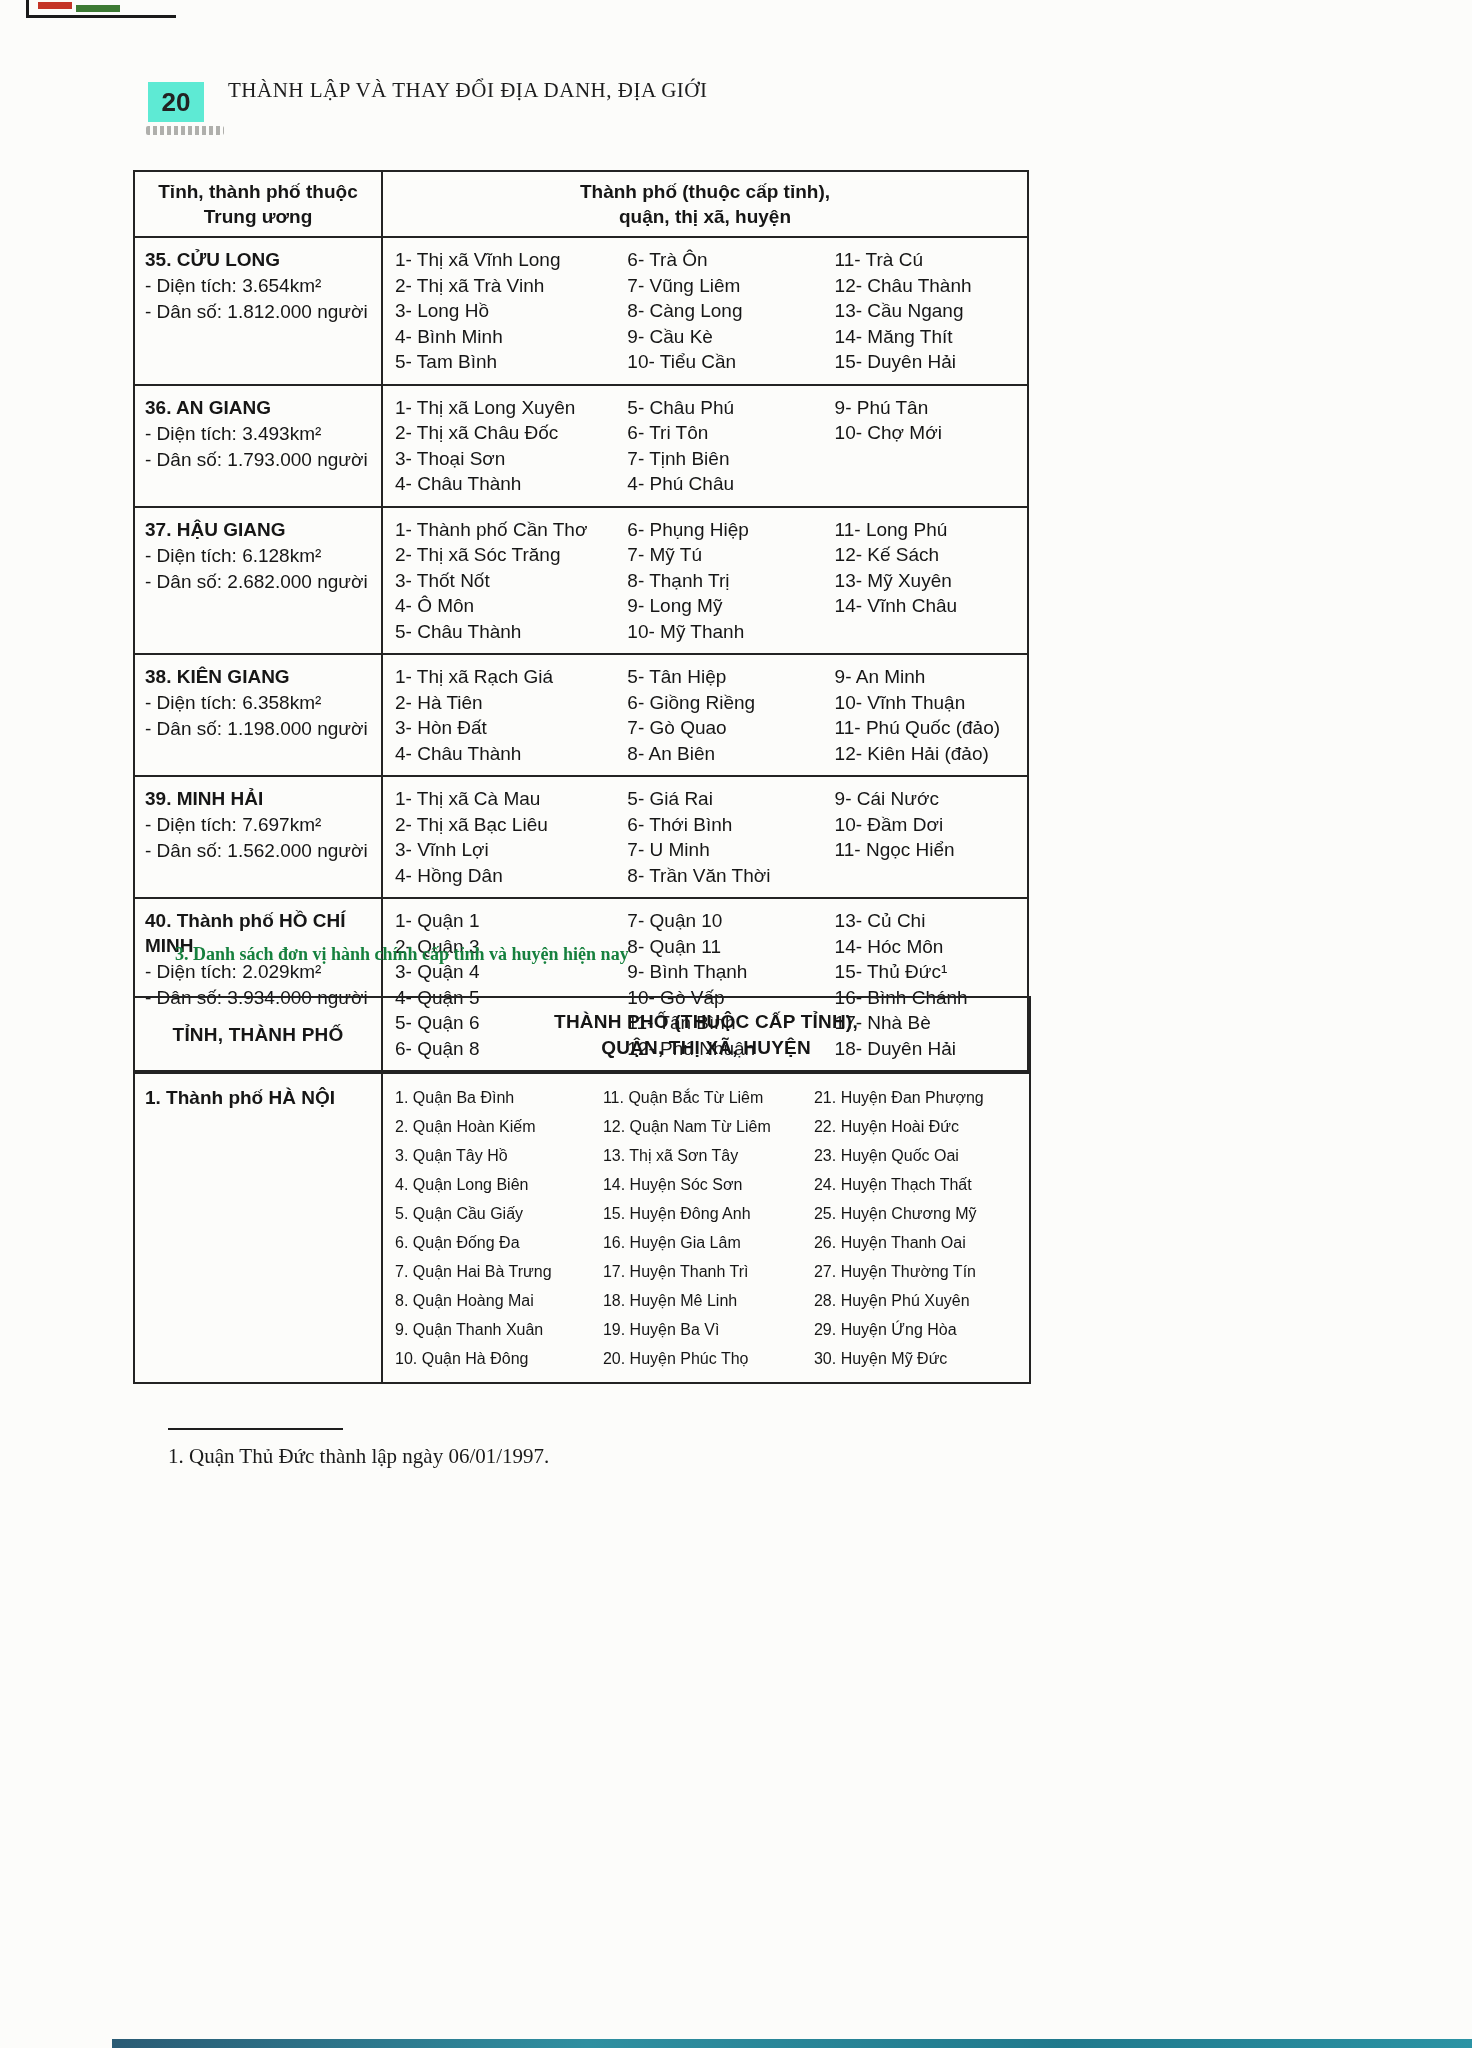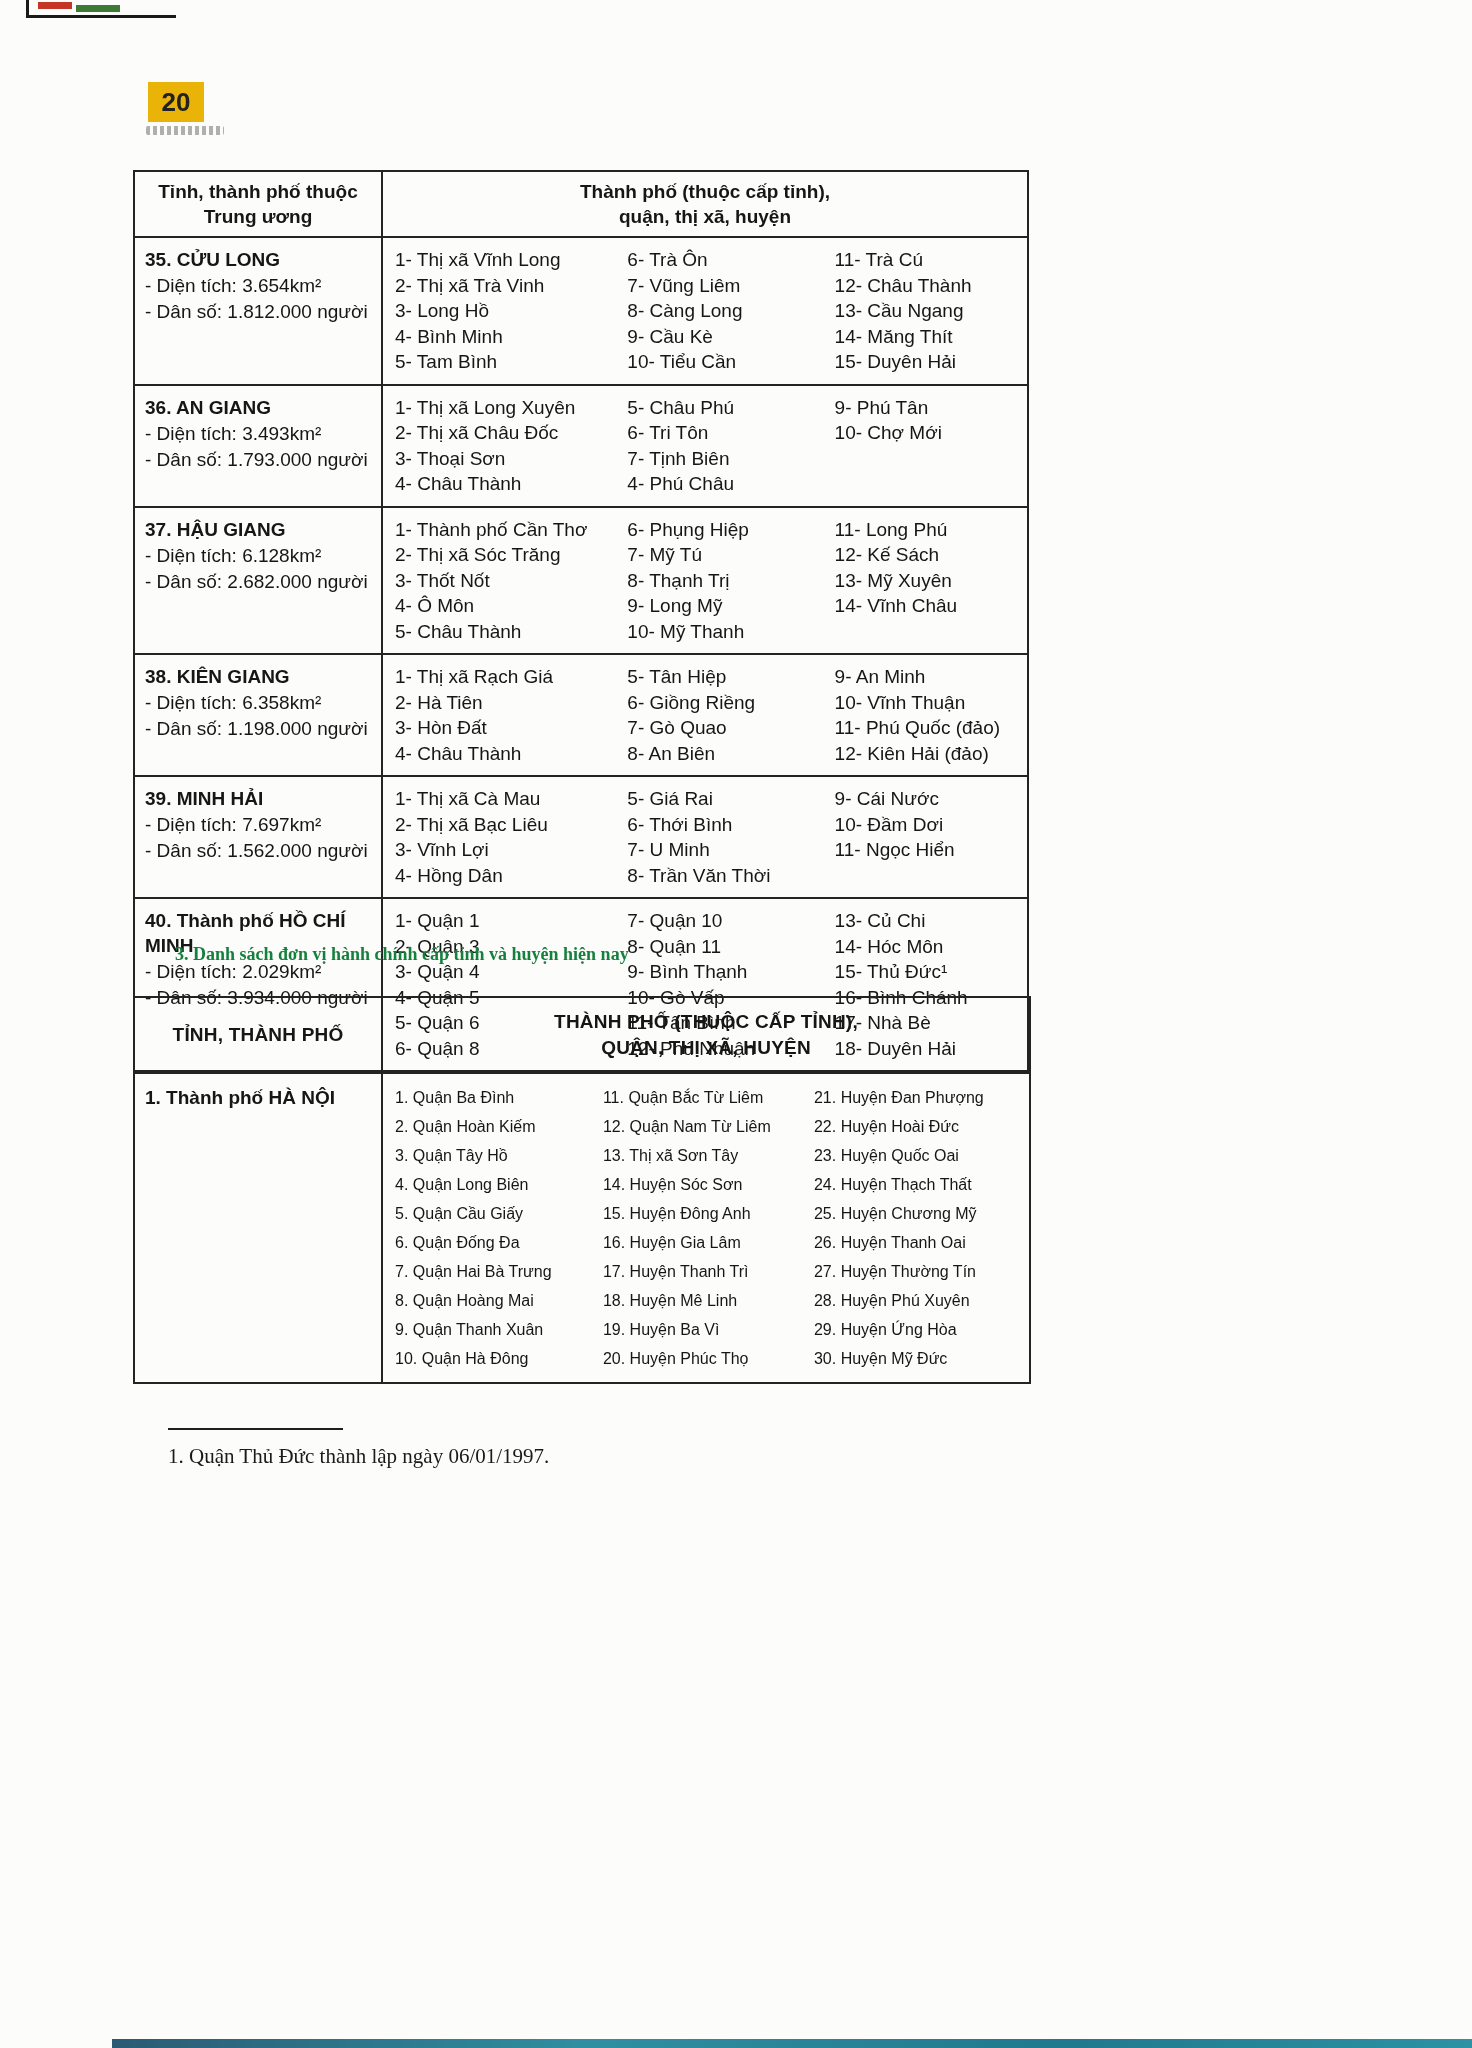--- a/index.html
+++ b/index.html
@@ -18,21 +18,21 @@
   .corner-artifact .black-l { position: absolute; left: 0; top: 0; width: 150px; height: 18px; border-left: 3px solid #1a1a1a; border-bottom: 3px solid #1a1a1a; }
   .corner-artifact .red-dash { position: absolute; left: 12px; top: 2px; width: 34px; height: 7px; background: #c43527; }
   .corner-artifact .green-dash { position: absolute; left: 50px; top: 5px; width: 44px; height: 7px; background: #3d7a33; }
 
   .bottom-bar { position: absolute; left: 112px; right: 0; bottom: 0; height: 9px;
     background: linear-gradient(90deg, #2a5b74, #2f8fa0 35%, #20798c 70%, #2b93a4); }
 
   
   .book-header { position: absolute; top: 76px; left: 148px; width: 900px; }
   .pagenum-box { position: absolute; left: 0; top: 6px; width: 56px; height: 40px;
-    background: #eab308; color: #222; font-size: 26px; font-weight: bold;
+    background: #5eead4; color: #222; font-size: 26px; font-weight: bold;
     display: flex; align-items: center; justify-content: center; text-align: center; }
   .pagenum-noise { position: absolute; left: -2px; top: 50px; width: 78px; height: 9px;
     background: repeating-linear-gradient(90deg, #9c9c98 0 4px, transparent 4px 7px);
     opacity: .8; border-radius: 2px; }
   .header-lines { margin-left: 80px; padding-top: 2px; }
   .hl1 { font-family: "Liberation Serif", serif; font-size: 21px; letter-spacing: .5px; color: #1d1d1d; }
   .hl2 { font-size: 21px; font-weight: bold; margin-top: 8px; letter-spacing: .2px; }
 
   
   table.admin { border-collapse: collapse; table-layout: fixed; }
@@ -79,20 +79,21 @@
 <div class="corner-artifact">
   <div class="black-l"></div>
   <div class="red-dash"></div>
   <div class="green-dash"></div>
 </div>
 
 <div class="book-header">
   <div class="pagenum-box">20</div>
   <div class="pagenum-noise"></div>
   <div class="header-lines">
+    <div class="hl1">THÀNH LẬP VÀ THAY ĐỔI ĐỊA DANH, ĐỊA GIỚI</div>
   </div>
 </div>
 
 <table class="admin t1">
   <colgroup>
       <col class="c-prov">
       <col>
     </colgroup>
   <thead>
     <tr>

